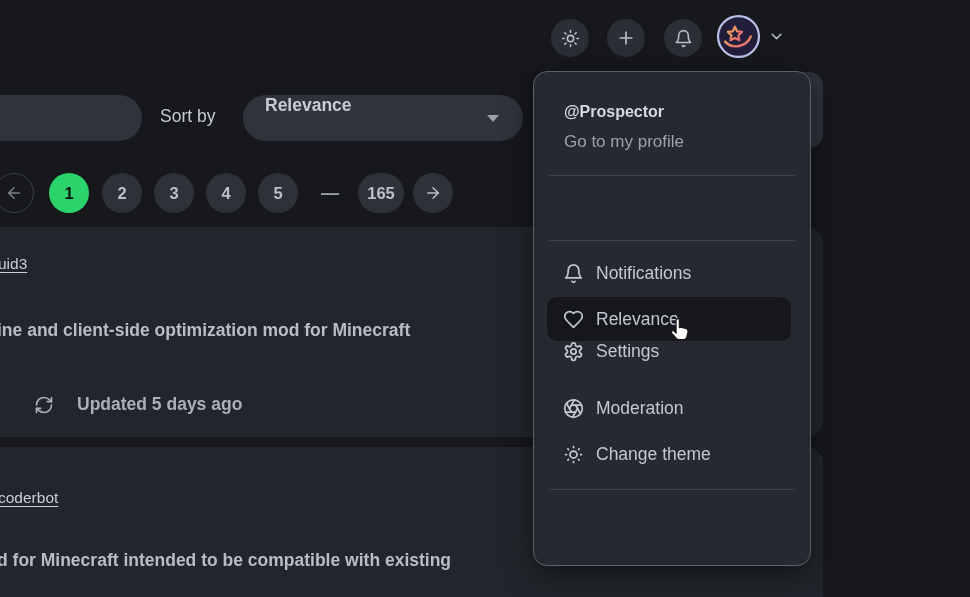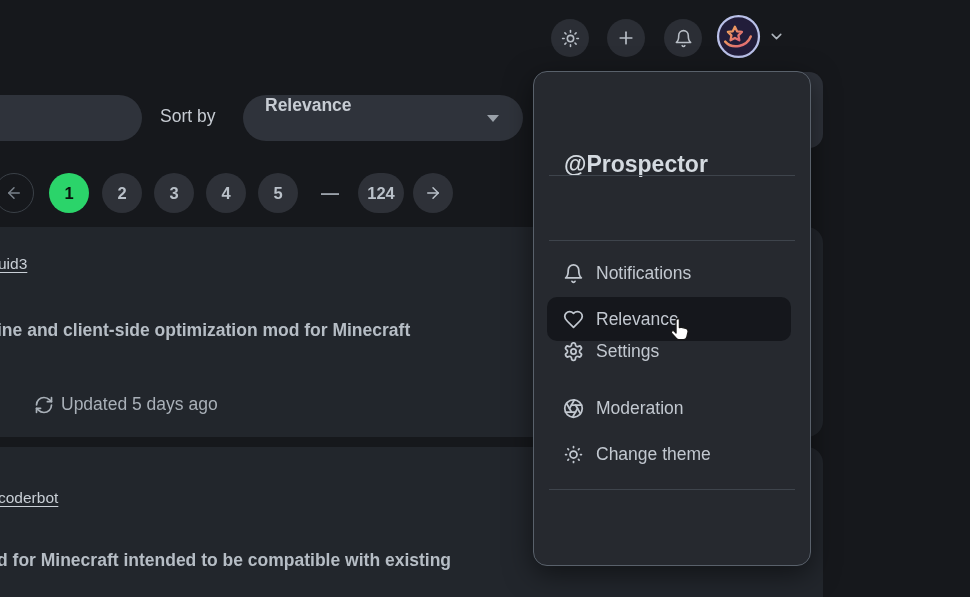--- a/index.html
+++ b/index.html
@@ -64,31 +64,31 @@
   .card.c1{top:227px;height:210px;}
   .card.c2{top:447px;height:170px;}
   .author-link{
     position:absolute;font-size:15.5px;color:#c9cfd6;text-decoration:underline;
     text-underline-offset:3px;cursor:pointer;
   }
   .summary{
     position:absolute;font-size:17.5px;font-weight:600;color:#b6bdc5;white-space:nowrap;
   }
   .updated-row{
-    position:absolute;left:34px;top:394px;display:flex;align-items:center;gap:7px;
-    color:#a9b0b8;font-size:17.5px;font-weight:400;z-index:2;
+    position:absolute;left:34px;top:394px;display:flex;align-items:center;gap:23px;
+    color:#a9b0b8;font-size:17.5px;font-weight:700;z-index:2;
   }
 
   
   .user-menu{
     position:absolute;left:533px;top:71px;width:278px;height:495px;box-sizing:border-box;
     background:#26292f;border:1px solid #59616b;border-radius:14px;
     box-shadow:0 8px 28px rgba(0,0,0,.5);z-index:10;
   }
-  .menu-username{position:absolute;left:30px;top:31px;font-size:23px;font-weight:600;color:#d4dae0;margin-top:48px;}
+  .menu-username{position:absolute;left:30px;top:31px;font-size:16px;font-weight:600;color:#d4dae0;}
   .menu-profile{position:absolute;left:30px;top:60px;font-size:17px;color:#9aa2ab;cursor:pointer;}
   .menu-divider{position:absolute;left:15px;width:246px;height:1px;background:#3e444c;}
   .menu-row{
     position:absolute;left:13px;width:244px;height:44px;box-sizing:border-box;
     display:flex;align-items:center;gap:12px;padding-left:16px;border-radius:10px;
     color:#c2c8d0;font-size:17.5px;font-weight:500;cursor:pointer;
   }
   .menu-row.active{background:#15171c;}
   .menu-row .mi{color:#c2c8d0;flex:0 0 auto;}
 
@@ -168,21 +168,21 @@
           <path d="m12 19-7-7 7-7"></path>
         </svg>
     </span>
   </button>
   <button class="page-btn current" style="left:49px">1</button>
   <button class="page-btn" style="left:102px">2</button>
   <button class="page-btn" style="left:154px">3</button>
   <button class="page-btn" style="left:206px">4</button>
   <button class="page-btn" style="left:258px">5</button>
   <div class="page-dash">—</div>
-  <button class="page-btn wide" style="left:358px">124</button>
+  <button class="page-btn wide" style="left:358px">165</button>
   <button class="page-btn" style="left:413px">
     <span>
       <svg width="18" height="18" viewBox="0 0 24 24" fill="none" stroke="currentColor" stroke-width="2" stroke-linecap="round" stroke-linejoin="round">
           <path d="M5 12h14"></path>
           <path d="m12 5 7 7-7 7"></path>
         </svg>
     </span>
   </button>
 
   <div class="card c1"></div>
@@ -200,20 +200,21 @@
         </svg>
     </span>
     <span>Updated 5 days ago</span>
   </div>
 
   <a class="author-link" style="left:-2px;top:489px;z-index:2">coderbot</a>
   <div class="summary" style="left:-3px;top:550px;z-index:2">d for Minecraft intended to be compatible with existing</div>
 
   <div class="user-menu">
     <div class="menu-username">@Prospector</div>
+    <div class="menu-profile">Go to my profile</div>
 
     <div class="menu-divider" style="top:103px"></div>
 
 
     <div class="menu-divider" style="top:168px"></div>
 
     <div class="menu-row" style="top:179px">
       <span class="mi">
         <svg width="21" height="21" viewBox="0 0 24 24" fill="none" stroke="currentColor" stroke-width="2" stroke-linecap="round" stroke-linejoin="round">
             <path d="M6 8a6 6 0 0 1 12 0c0 7 3 9 3 9H3s3-2 3-9"></path>

